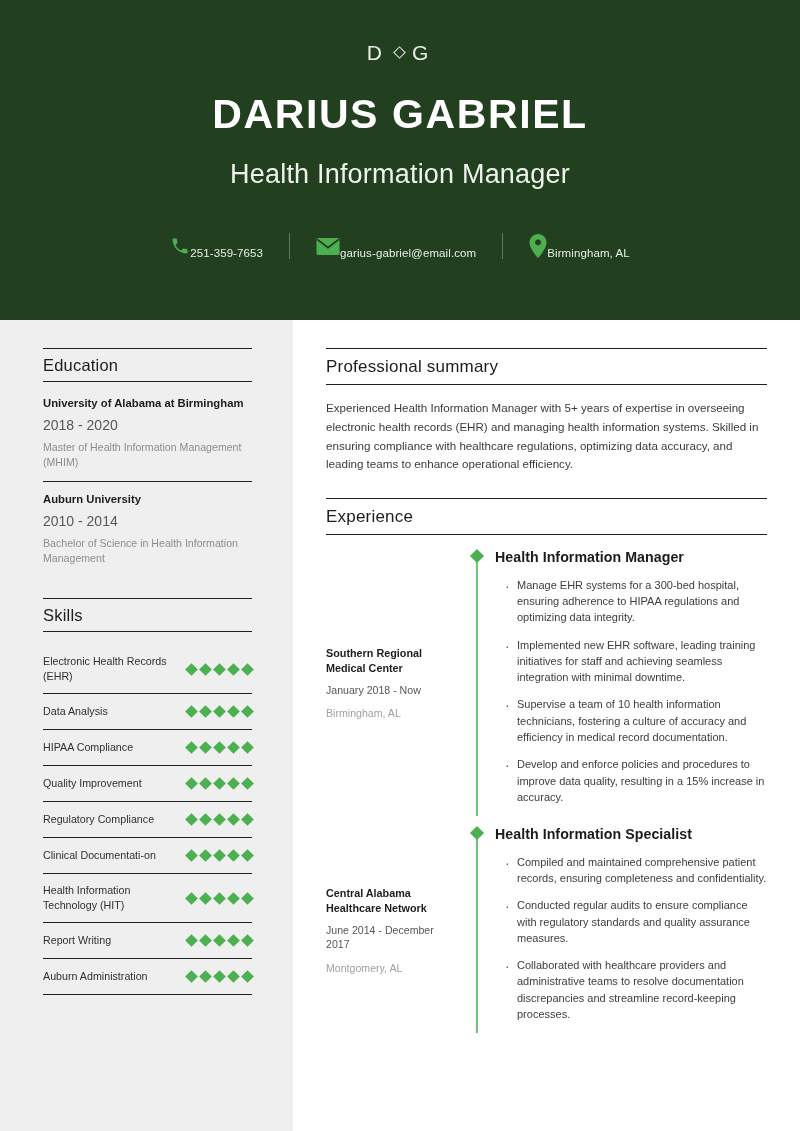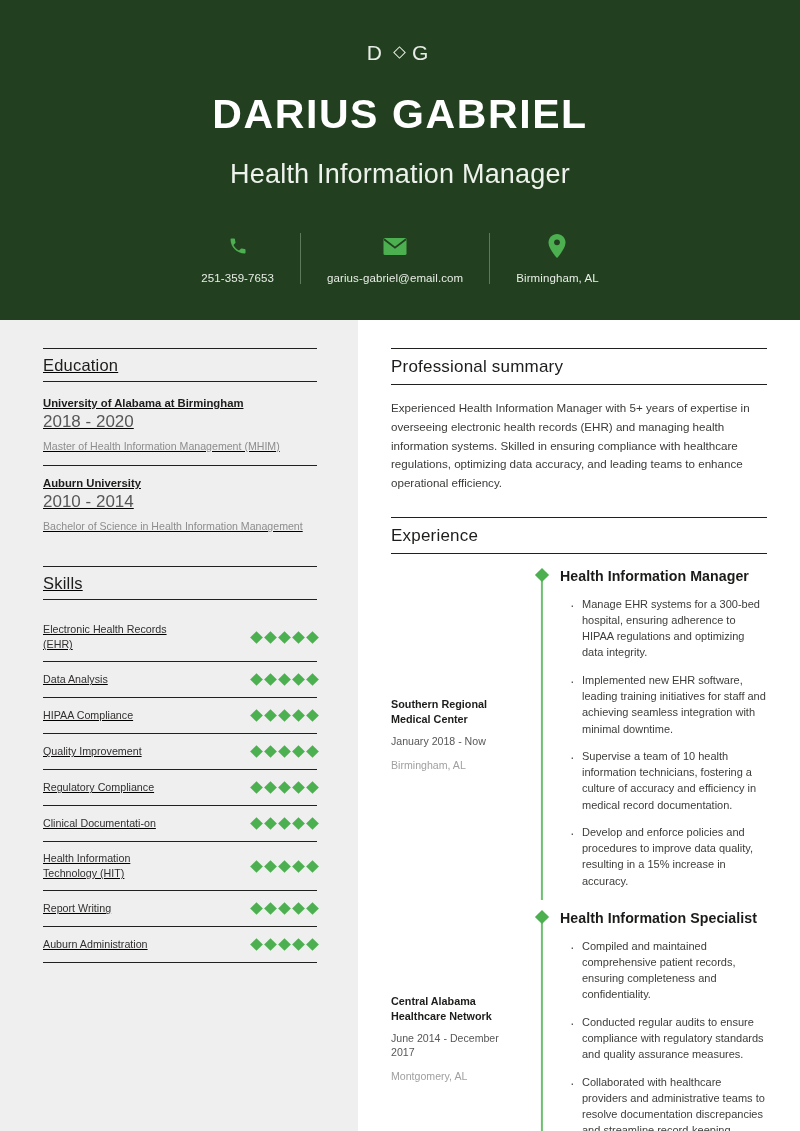--- a/index.html
+++ b/index.html
@@ -64,22 +64,22 @@
     line-height: 1;
   }
 
   .contact-row {
     display: flex;
     margin-top: 45px;
     align-items: stretch;
   }
   .contact-item {
     display: flex;
-    flex-direction: column;
-    align-items: center;
+    flex-direction: row;
+    align-items: flex-end;
     justify-content: flex-start;
     padding: 0 26px;
     min-width: 120px;
   }
   .contact-item + .contact-item { border-left: 1px solid #5f7a5b; }
   .contact-icon {
     height: 26px;
     display: flex;
     align-items: center;
     justify-content: center;
@@ -94,25 +94,24 @@
   }
 
   
   .body-wrap {
     display: flex;
     height: 811px;
     align-items: stretch;
   }
 
   .sidebar {
-    width: 358px;
+    width: 293px;
     background: #efefef;
     padding: 28px 41px 0 43px;
     flex-shrink: 0;
-    text-decoration: underline;
   }
 
   .main {
     flex: 1;
     background: #ffffff;
     padding: 28px 33px 0 33px;
   }
 
   
   .section-head {
@@ -133,22 +132,23 @@
   
   .edu-item { padding-bottom: 11px; }
   .edu-item.divided { border-top: 1.2px solid #20201f; padding-top: 10px; }
   .edu-school {
     font-size: 11.3px;
     font-weight: 700;
     color: #1d1d1b;
     line-height: 1.35;
   }
   .edu-dates {
-    font-size: 17px;
+    font-size: 14px;
     color: #575757;
+    margin-top: 5px;
     line-height: 1.35;
   }
   .edu-degree {
     font-size: 10.6px;
     color: #8d8d8d;
     margin-top: 5px;
     line-height: 1.42;
   }
 
   

